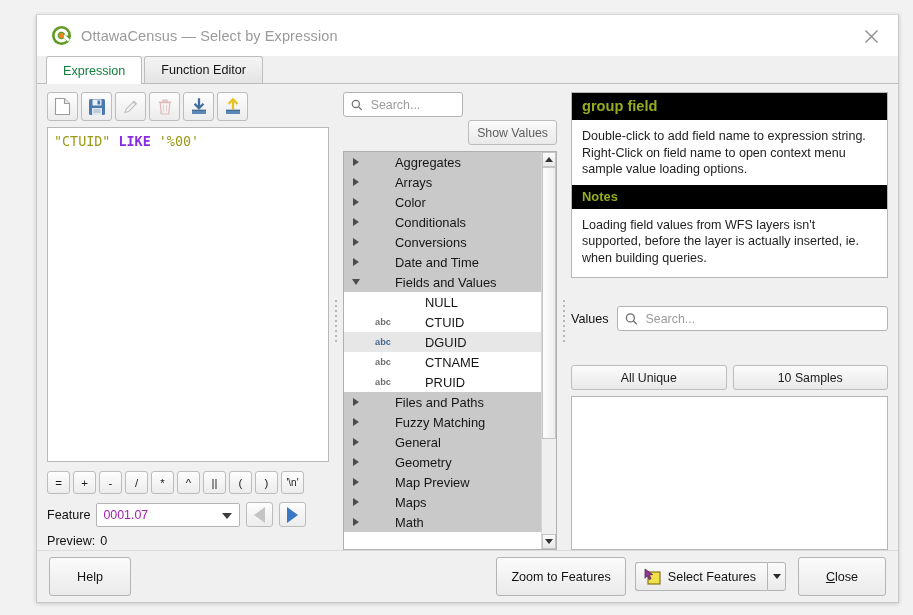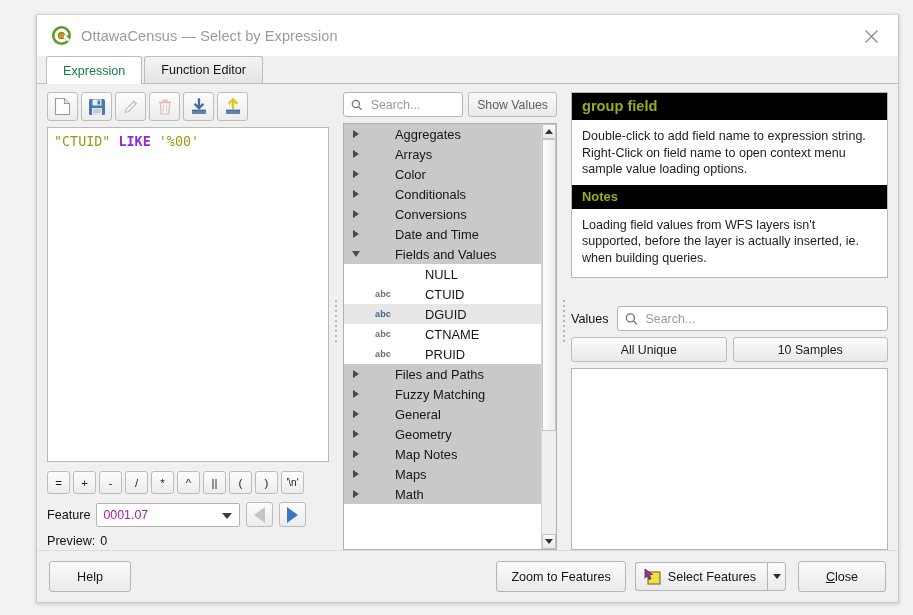--- a/index.html
+++ b/index.html
@@ -184,20 +184,21 @@
   }
   .searchbox input::placeholder { color: #9b9b9b; }
   .btn {
     border: 1px solid #bcbcbc; border-radius: 3px;
     background: linear-gradient(#fbfbfb, #e9e9e9);
     font-size: 12.3px; color: #1b1b1b;
     display: flex; align-items: center; justify-content: center;
     cursor: pointer; padding: 0 8px;
     font-family: "Liberation Sans", sans-serif;
     white-space: nowrap;
+    margin-top: 28px;
   }
   .btn.grey-text { color: #5e5e5e; }
 
   
   .tree-wrap {
     flex: 1 1 auto;
     border: 1px solid #b0b0b0;
     background: #ffffff;
     display: flex;
     min-height: 0;
@@ -288,21 +289,21 @@
   
   .footer {
     height: 52px; min-height: 52px;
     background: #f0f0f0;
     border-top: 1px solid #dcdcdc;
     display: flex; align-items: center;
     padding: 0 12px;
   }
   .footer .spacer { flex: 1 1 auto; }
   .fbtn {
-    height: 31px;
+    height: 39px;
     border: 1px solid #b4b4b4; border-radius: 3px;
     background: linear-gradient(#fbfbfb, #eaeaea);
     font-size: 12.6px; color: #141414;
     display: flex; align-items: center; justify-content: center;
     padding: 0 14px; cursor: pointer;
     font-family: "Liberation Sans", sans-serif;
     white-space: nowrap;
   }
   .help-btn { width: 82px; padding: 0; }
   .split-btn {
@@ -551,21 +552,21 @@
             <div class="tree-row group">
               <span class="tw">
                   <i class="tw-right"></i>
                 </span>
               <span class="tree-label">Geometry</span>
             </div>
             <div class="tree-row group">
               <span class="tw">
                   <i class="tw-right"></i>
                 </span>
-              <span class="tree-label">Map Notes</span>
+              <span class="tree-label">Map Preview</span>
             </div>
             <div class="tree-row group">
               <span class="tw">
                   <i class="tw-right"></i>
                 </span>
               <span class="tree-label">Maps</span>
             </div>
             <div class="tree-row group">
               <span class="tw">
                   <i class="tw-right"></i>

